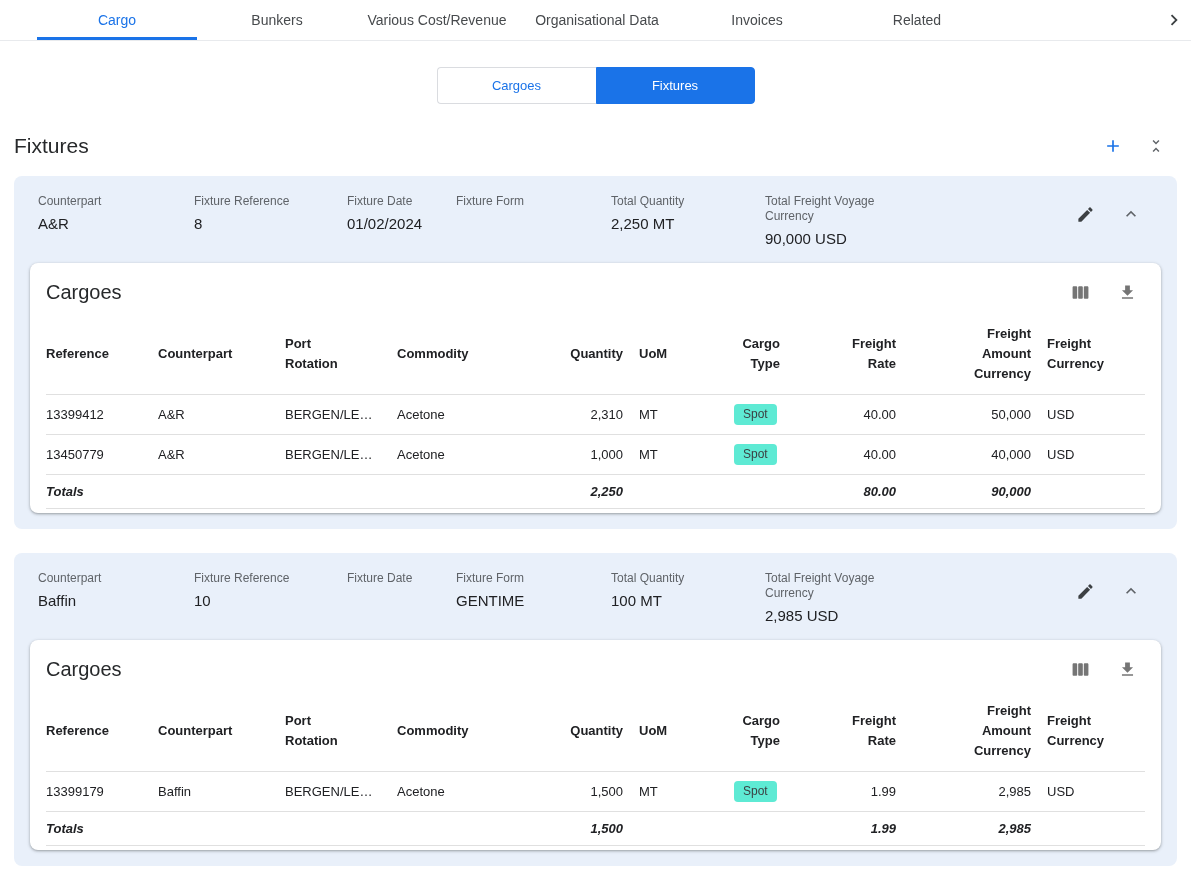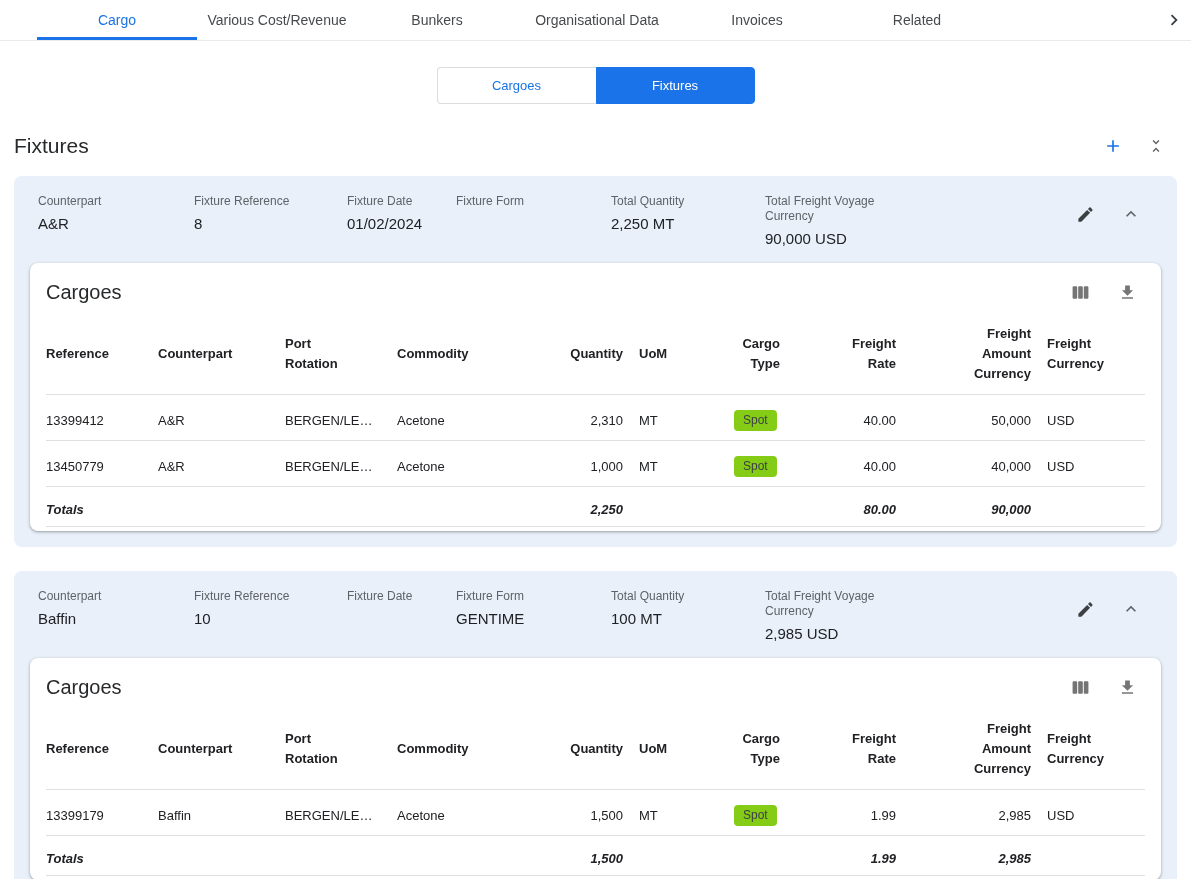--- a/index.html
+++ b/index.html
@@ -50,39 +50,39 @@
   .cargo-head { display:flex; align-items:center; padding-top:4px; }
   .cargo-title { font-size:20px; color:#27292b; }
   .cargo-icons { margin-left:auto; display:flex; gap:28px; align-items:center; padding-right:8px; }
 
   table { width:100%; border-collapse:collapse; table-layout:fixed; margin-top:10px; }
   th { font-size:13px; font-weight:bold; color:#202124; text-align:left; vertical-align:middle;
        padding:10px 16px 10px 0; border-bottom:1px solid #e0e0e0; line-height:20px; }
   th.num, td.num { text-align:right; }
   .th-wrap { display:inline-block; }
   .th-wrap.w60 { max-width:62px; } .th-wrap.w45 { max-width:46px;text-align:right; } .th-wrap.w55 { max-width:62px; }
-  td { font-size:13px; color:#202124; padding:15px 16px 9px 0; border-bottom:1px solid #e0e0e0;
+  td { font-size:13px; color:#202124; padding:9px 16px 9px 0; border-bottom:1px solid #e0e0e0;
        white-space:nowrap; overflow:hidden; text-overflow:ellipsis; }
   tr.totals td { font-weight:bold;font-style:italic; }
-  .chip { display:inline-block; background:#84cc16; color:#3c4043; border-radius:4px;
+  .chip { display:inline-block; background:#5eead4; color:#3c4043; border-radius:4px;
           padding:3px 9px; font-size:12px; line-height:15px; }
 
   col.c-ref{width:112px;} col.c-cp{width:127px;} col.c-pr{width:112px;} col.c-com{width:160px;}
   col.c-qty{width:82px;} col.c-uom{width:95px;} col.c-ct{width:86px;} col.c-fr{width:92px;}
   col.c-fa{width:135px;} col.c-fc{width:98px;}
 
   svg { display:block; }
 </style>
 </head>
 <body>
 
 <div class="top-nav">
   <div class="nav-item active">Cargo</div>
+  <div class="nav-item">Bunkers</div>
   <div class="nav-item">Various Cost/Revenue</div>
-  <div class="nav-item">Bunkers</div>
   <div class="nav-item">Organisational Data</div>
   <div class="nav-item">Invoices</div>
   <div class="nav-item">Related</div>
   <div class="nav-more">
     <span>
       <svg width="22" height="22" viewBox="0 0 24 24" fill="#3c4043">
           <path d="M10 6L8.59 7.41 13.17 12l-4.58 4.59L10 18l6-6z"></path>
         </svg>
     </span>
   </div>

